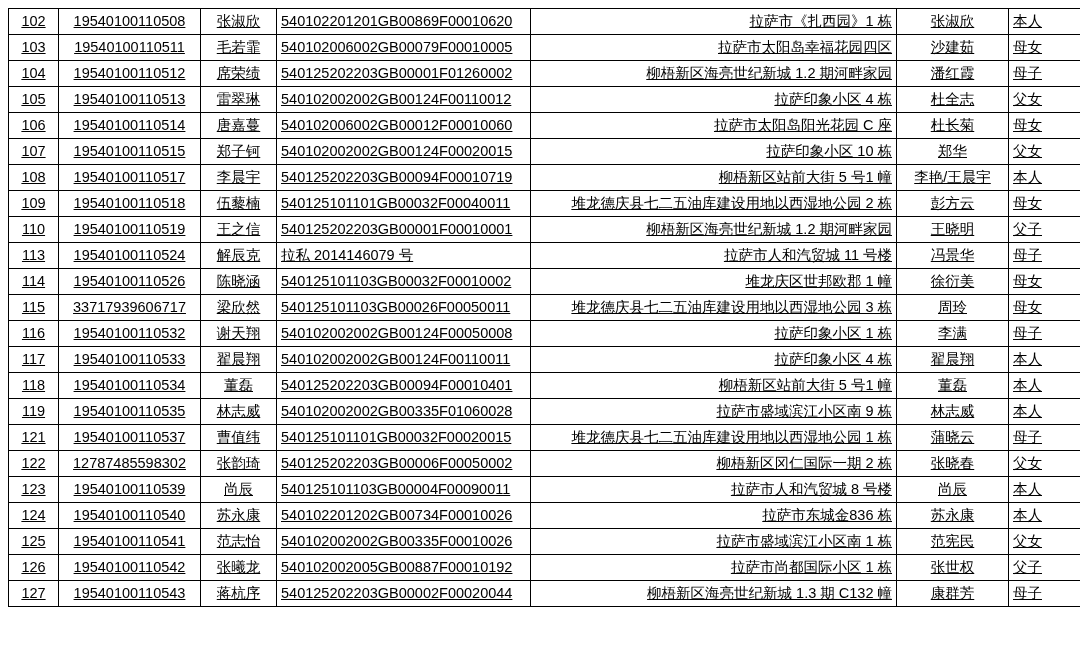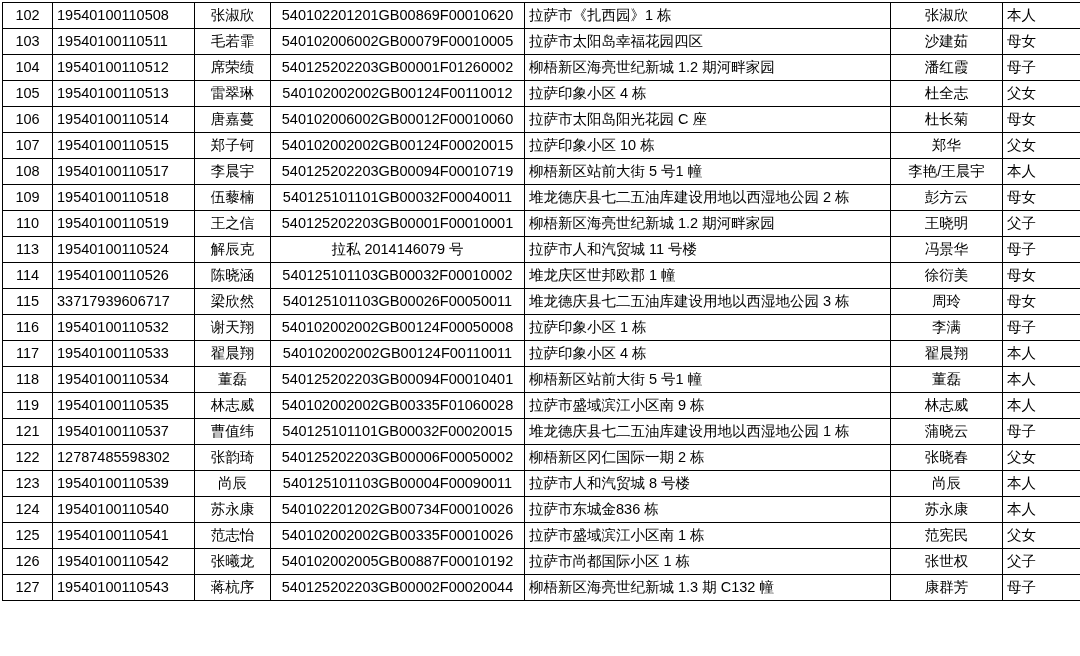--- a/index.html
+++ b/index.html
@@ -11,21 +11,22 @@
     width: 1080px;
     height: 656px;
     font-family: "Liberation Sans", "DejaVu Sans", sans-serif;
     color: #000000;
     overflow: hidden;
   }
   .sheet {
     width: 1004px;
     height: 656px;
     box-sizing: border-box;
-    padding: 2px;
+    padding: 8px;
+    text-decoration: underline;
   }
   table.data-table {
     width: 1080px;
     border-collapse: collapse;
     table-layout: fixed;
     font-size: 14.5px;
   }
   table.data-table td {
     border: 1px solid #000000;
     height: 25px;
@@ -38,24 +39,24 @@
   
   col.c-seq      { width: 50px; }
   col.c-id       { width: 142px; }
   col.c-name     { width: 76px; }
   col.c-cert     { width: 254px; }
   col.c-addr     { width: 366px; }
   col.c-owner    { width: 112px; }
   col.c-rel      { width: 80px; }
 
   td.seq    { text-align: center; }
-  td.id     { letter-spacing: 0px; }
+  td.id     { text-align: center; letter-spacing: 0px; }
   td.name   { text-align: center; }
-  td.cert   { text-align: center; padding-left: 7px; }
-  td.addr   { text-align: left; padding-left: 7px; }
+  td.cert   { text-align: left; padding-left: 7px; }
+  td.addr   { text-align: right; padding-left: 7px; }
   td.owner  { text-align: center; }
   td.rel    { text-align: left; }
 
   
   td.cert, td.addr {
     font-size: 14.5px;
   }
 </style>
 </head>
 <body>

